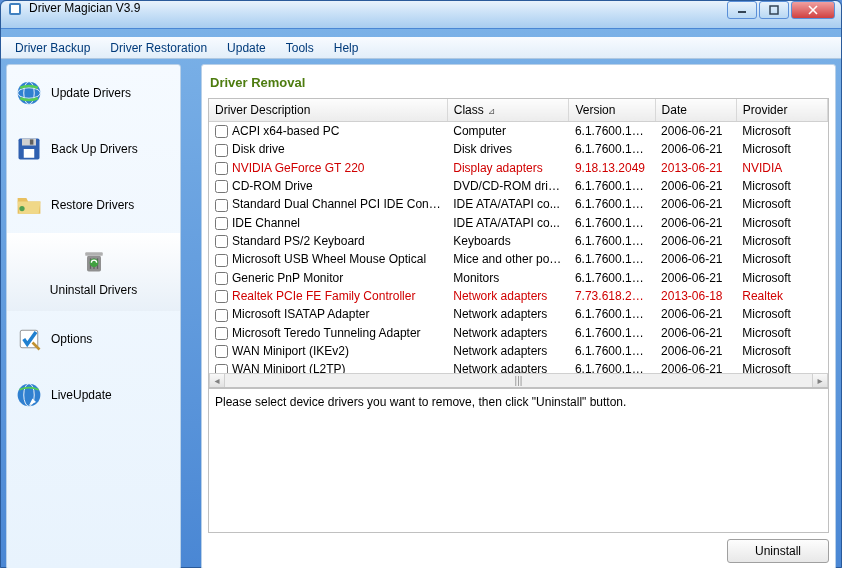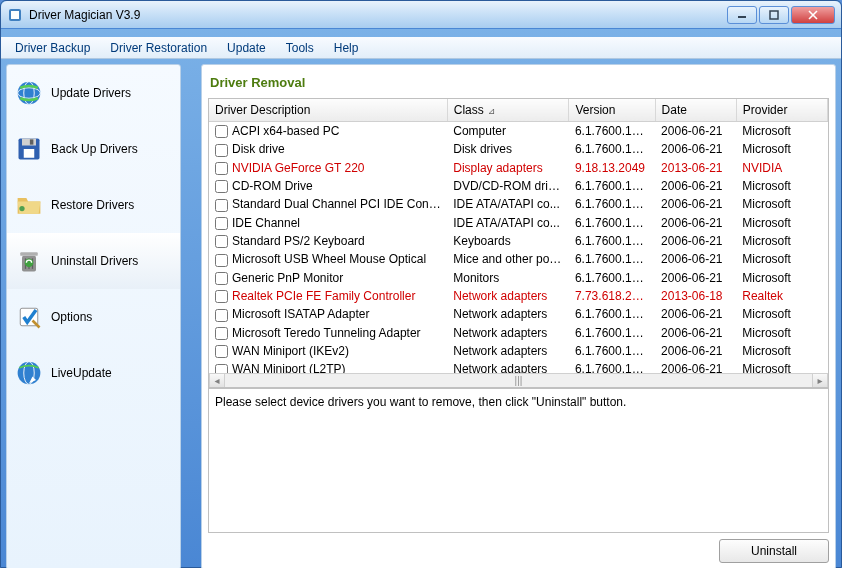--- a/index.html
+++ b/index.html
@@ -1,35 +1,35 @@
 <!DOCTYPE html>
 <html><head>
 <meta charset="utf-8">
 <style>
 * { box-sizing: border-box; margin: 0; padding: 0; font-family: "Segoe UI", Tahoma, sans-serif; }
 body { background: #5a8fd8; width: 842px; height: 568px; overflow: hidden; }
 
 .window { width: 842px; height: 568px; background: linear-gradient(to bottom, #7db3e8 0%, #4a87d4 100%); border: 1px solid #2a5a9a; border-radius: 6px 6px 0 0; position: relative; }
 
-.titlebar { height: 28px; display: flex; align-items: center; padding: 0 6px; background: linear-gradient(to bottom, #e8f2fc 0%, #cde3f8 40%, #a8cdf0 100%); border-radius: 6px 6px 0 0; border-bottom: 1px solid #4a87d4; }
+.titlebar { height: 28px; display: flex; padding: 0 6px; background: linear-gradient(to bottom, #e8f2fc 0%, #cde3f8 40%, #a8cdf0 100%); border-radius: 6px 6px 0 0; border-bottom: 1px solid #4a87d4; }
 .titlebar-icon { width: 16px; height: 16px; margin-right: 6px; }
 .titlebar-text { font-size: 12px; color: #000; flex: 1; }
 .window-controls { display: flex; gap: 2px; }
 .win-btn { width: 30px; height: 18px; border: 1px solid #5a8fd8; border-radius: 3px; display: flex; align-items: center; justify-content: center; background: linear-gradient(to bottom, #e8f2fc, #b8d8f4); cursor: default; font-size: 10px; }
 .win-btn.close { width: 44px; background: linear-gradient(to bottom, #f0a0a0, #d04040); color: #fff; }
 .win-btn svg { width: 10px; height: 10px; }
 
 .menubar { height: 22px; background: linear-gradient(to bottom, #f8fbff, #e2eef9); border-bottom: 1px solid #b0c8e0; display: flex; align-items: center; padding: 0 4px; margin-top: 8px; }
 .menu-item { padding: 2px 10px; font-size: 12px; color: #003a7a; cursor: default; }
 
 .content { display: flex; height: calc(100% - 50px); padding: 5px; gap: 20px; }
 
 .sidebar { width: 175px; background: linear-gradient(to bottom, #f5faff, #e8f3fd); border: 1px solid #b8d0e8; border-radius: 3px; display: flex; flex-direction: column; }
 .side-item { display: flex; align-items: center; padding: 14px 8px; gap: 8px; font-size: 12px; cursor: default; }
-.side-item.active { background: linear-gradient(to bottom, #ffffff, #e8f0f8); }
+.side-item.active { background: linear-gradient(to bottom, #ffffff, #e8f0f8); flex-direction: column; }
 .side-icon { width: 28px; height: 28px; flex-shrink: 0; }
 
 .main { flex: 1; background: #fff; border: 1px solid #b8d0e8; border-radius: 3px; display: flex; flex-direction: column; padding: 6px; overflow: hidden; }
 .main-title { font-size: 13px; font-weight: bold; color: #4d7c0f; padding: 4px 2px 8px; }
 
 .table-container { border: 1px solid #c0c0c0; height: 290px; overflow: hidden; position: relative; }
 .table-scroll { height: calc(100% - 14px); overflow-y: scroll; overflow-x: hidden; }
 .drv-table { width: 100%; border-collapse: collapse; font-size: 12px; }
 .drv-table thead th { background: linear-gradient(to bottom, #fdfdfd, #ececec); border-right: 1px solid #d8d8d8; border-bottom: 1px solid #d0d0d0; text-align: left; padding: 4px 6px; font-weight: normal; position: sticky; top: 0; }
 .drv-table tbody td { padding: 2px 6px; white-space: nowrap; overflow: hidden; text-overflow: ellipsis; }
@@ -42,21 +42,21 @@
 .chk { vertical-align: middle; margin-right: 4px; }
 .red-row { color: #d00000; margin-top: 28px; }
 
 .hscroll { height: 14px; background: #f0f0f0; border-top: 1px solid #d0d0d0; display: flex; align-items: center; justify-content: center; color: #808080; font-size: 10px; }
 .hscroll-track { flex: 1; display: flex; align-items: center; position: relative; }
 .hscroll-btn { width: 16px; height: 14px; background: linear-gradient(to bottom,#f8f8f8,#e0e0e0); border-left:1px solid #d0d0d0;border-right:1px solid #d0d0d0; display:flex;align-items:center;justify-content:center;}
 
 .status-box { flex: 1; border: 1px solid #c0c0c0; padding: 6px; font-size: 12px; background: #fff; }
 
 .bottom-bar { display: flex; justify-content: flex-end; padding: 6px 0 0; }
-.uninstall-btn { width: 110px; height: 24px; background: linear-gradient(to bottom, #fdfdfd, #e8e8e8); border: 1px solid #a0a0a0; border-radius: 3px; font-size: 12px; cursor: default; }
+.uninstall-btn { width: 102px; height: 24px; background: linear-gradient(to bottom, #fdfdfd, #e8e8e8); border: 1px solid #a0a0a0; border-radius: 3px; font-size: 12px; cursor: default; }
 
 .sort-ind { font-size: 9px; color: #606060; margin-left: 4px; }
 </style>
 </head>
 <body>
 
 <div class="window">
 
   <div class="titlebar">
     <svg class="titlebar-icon" viewBox="0 0 16 16">

